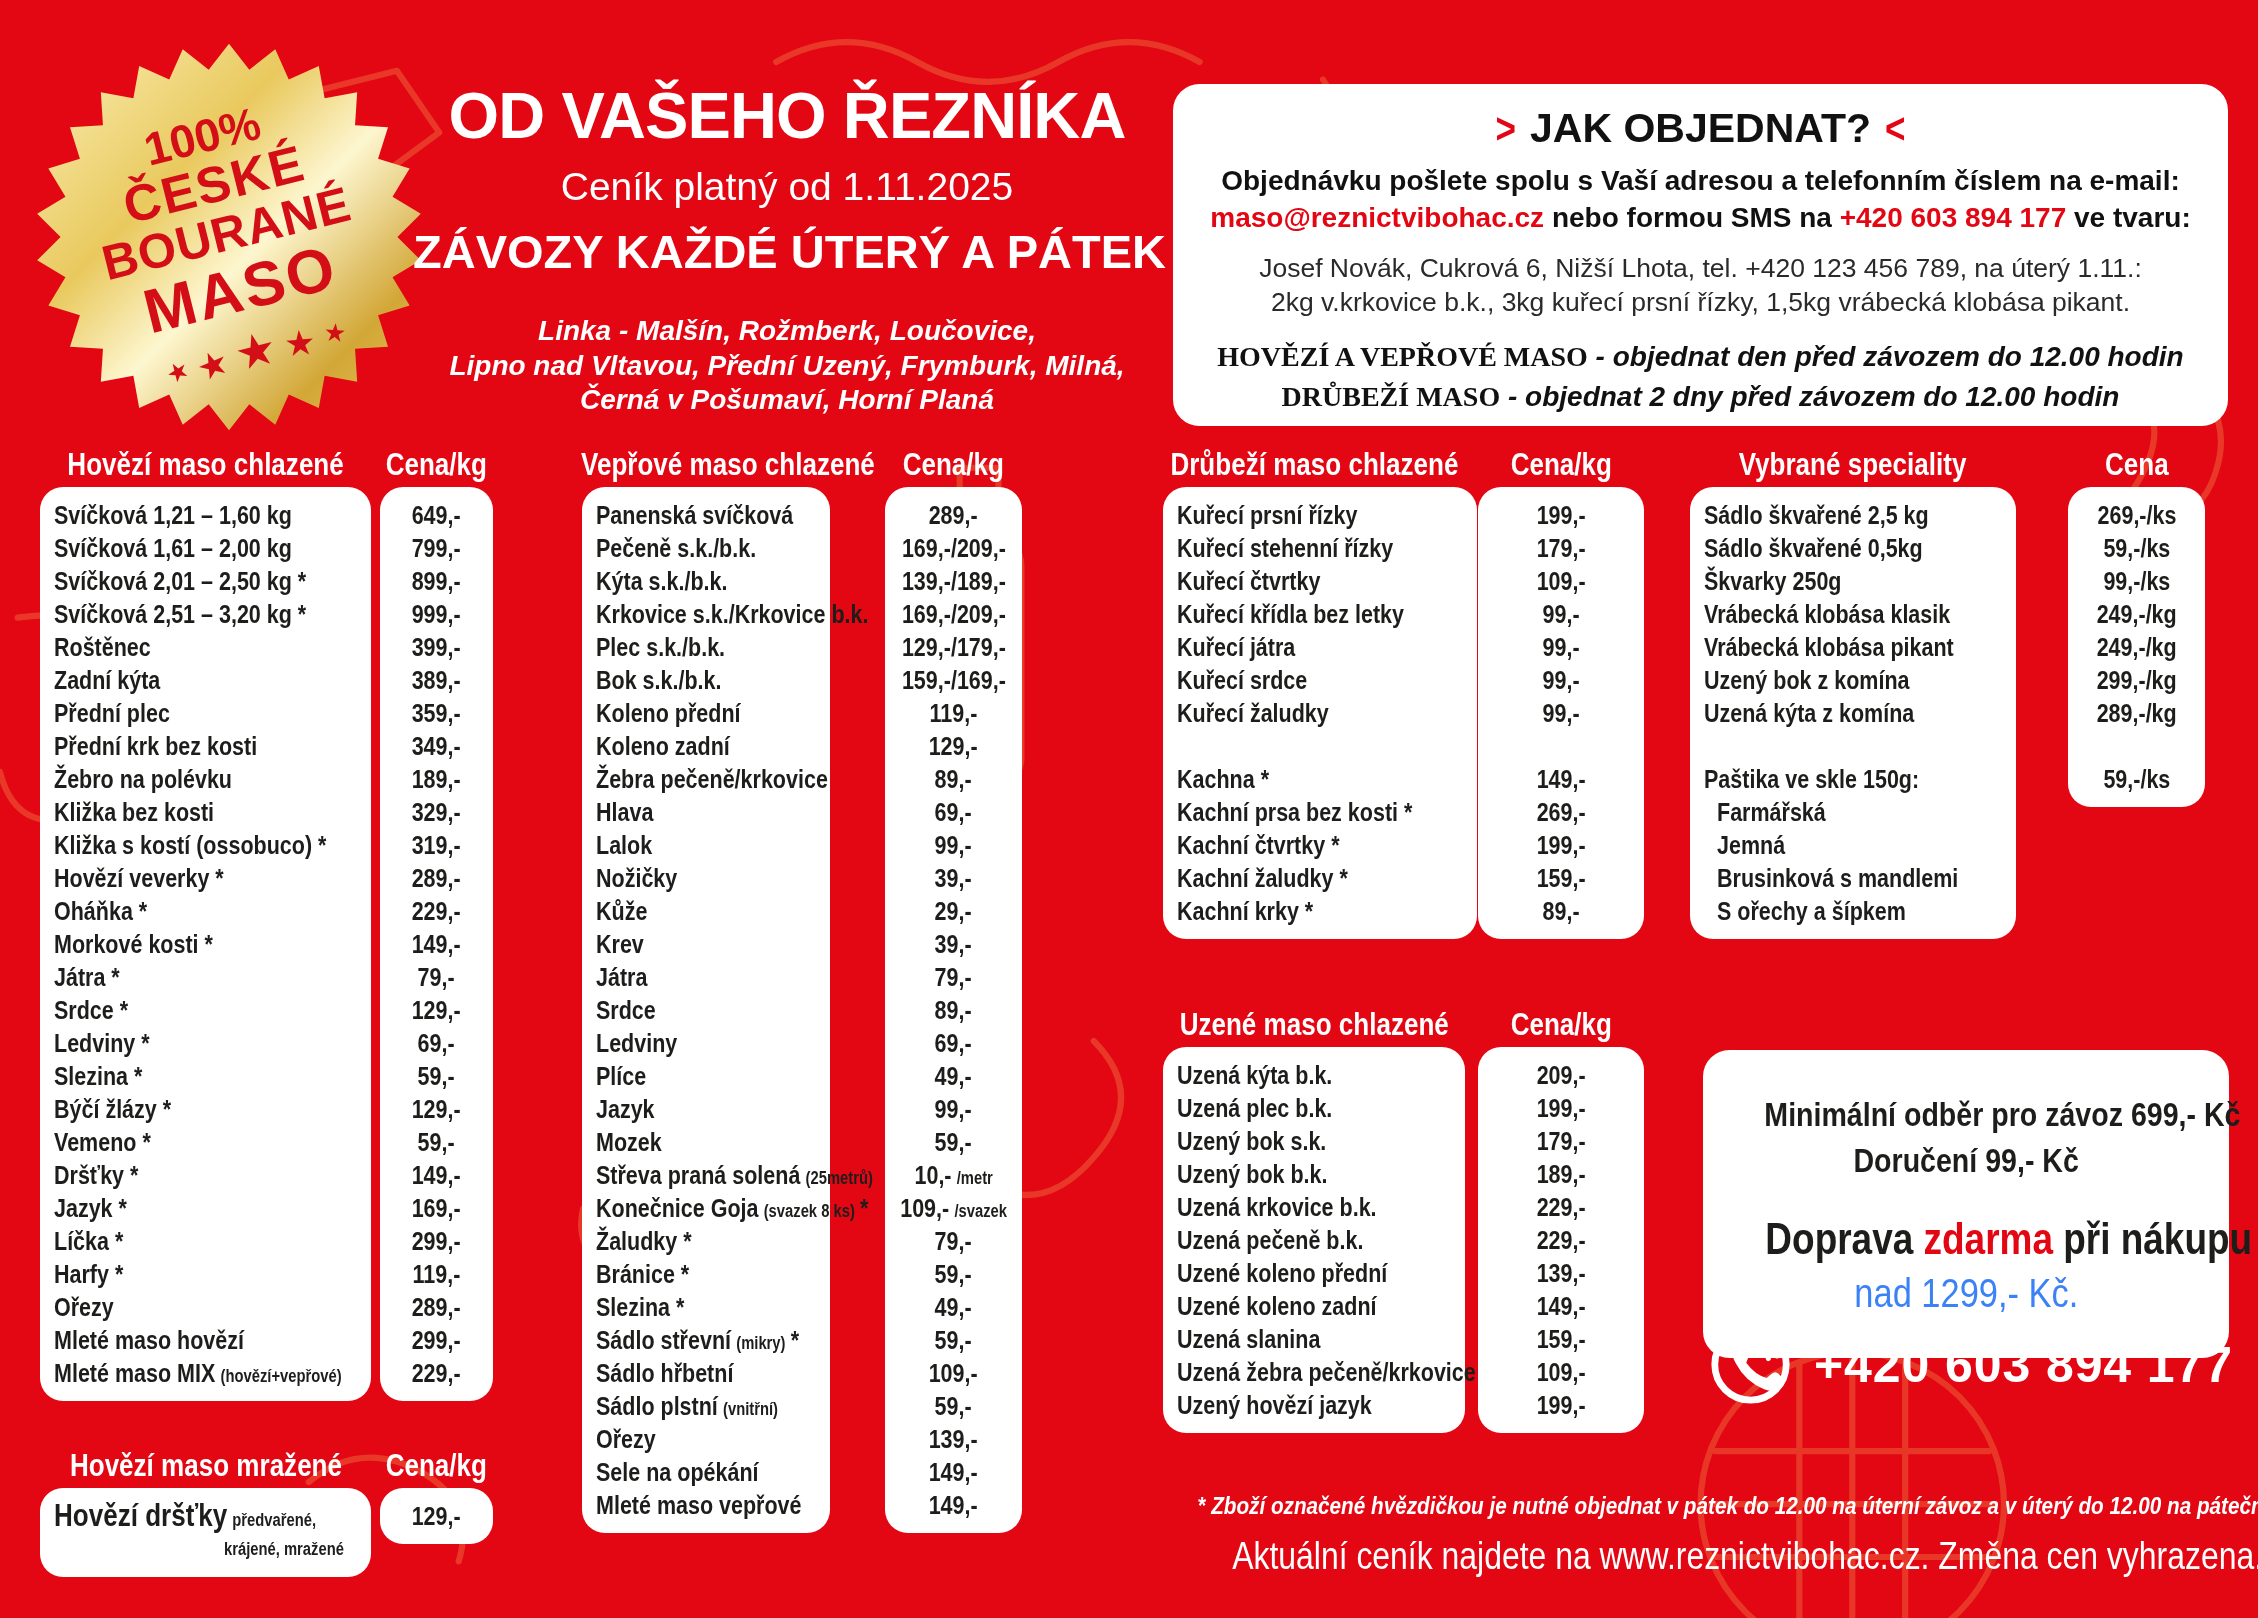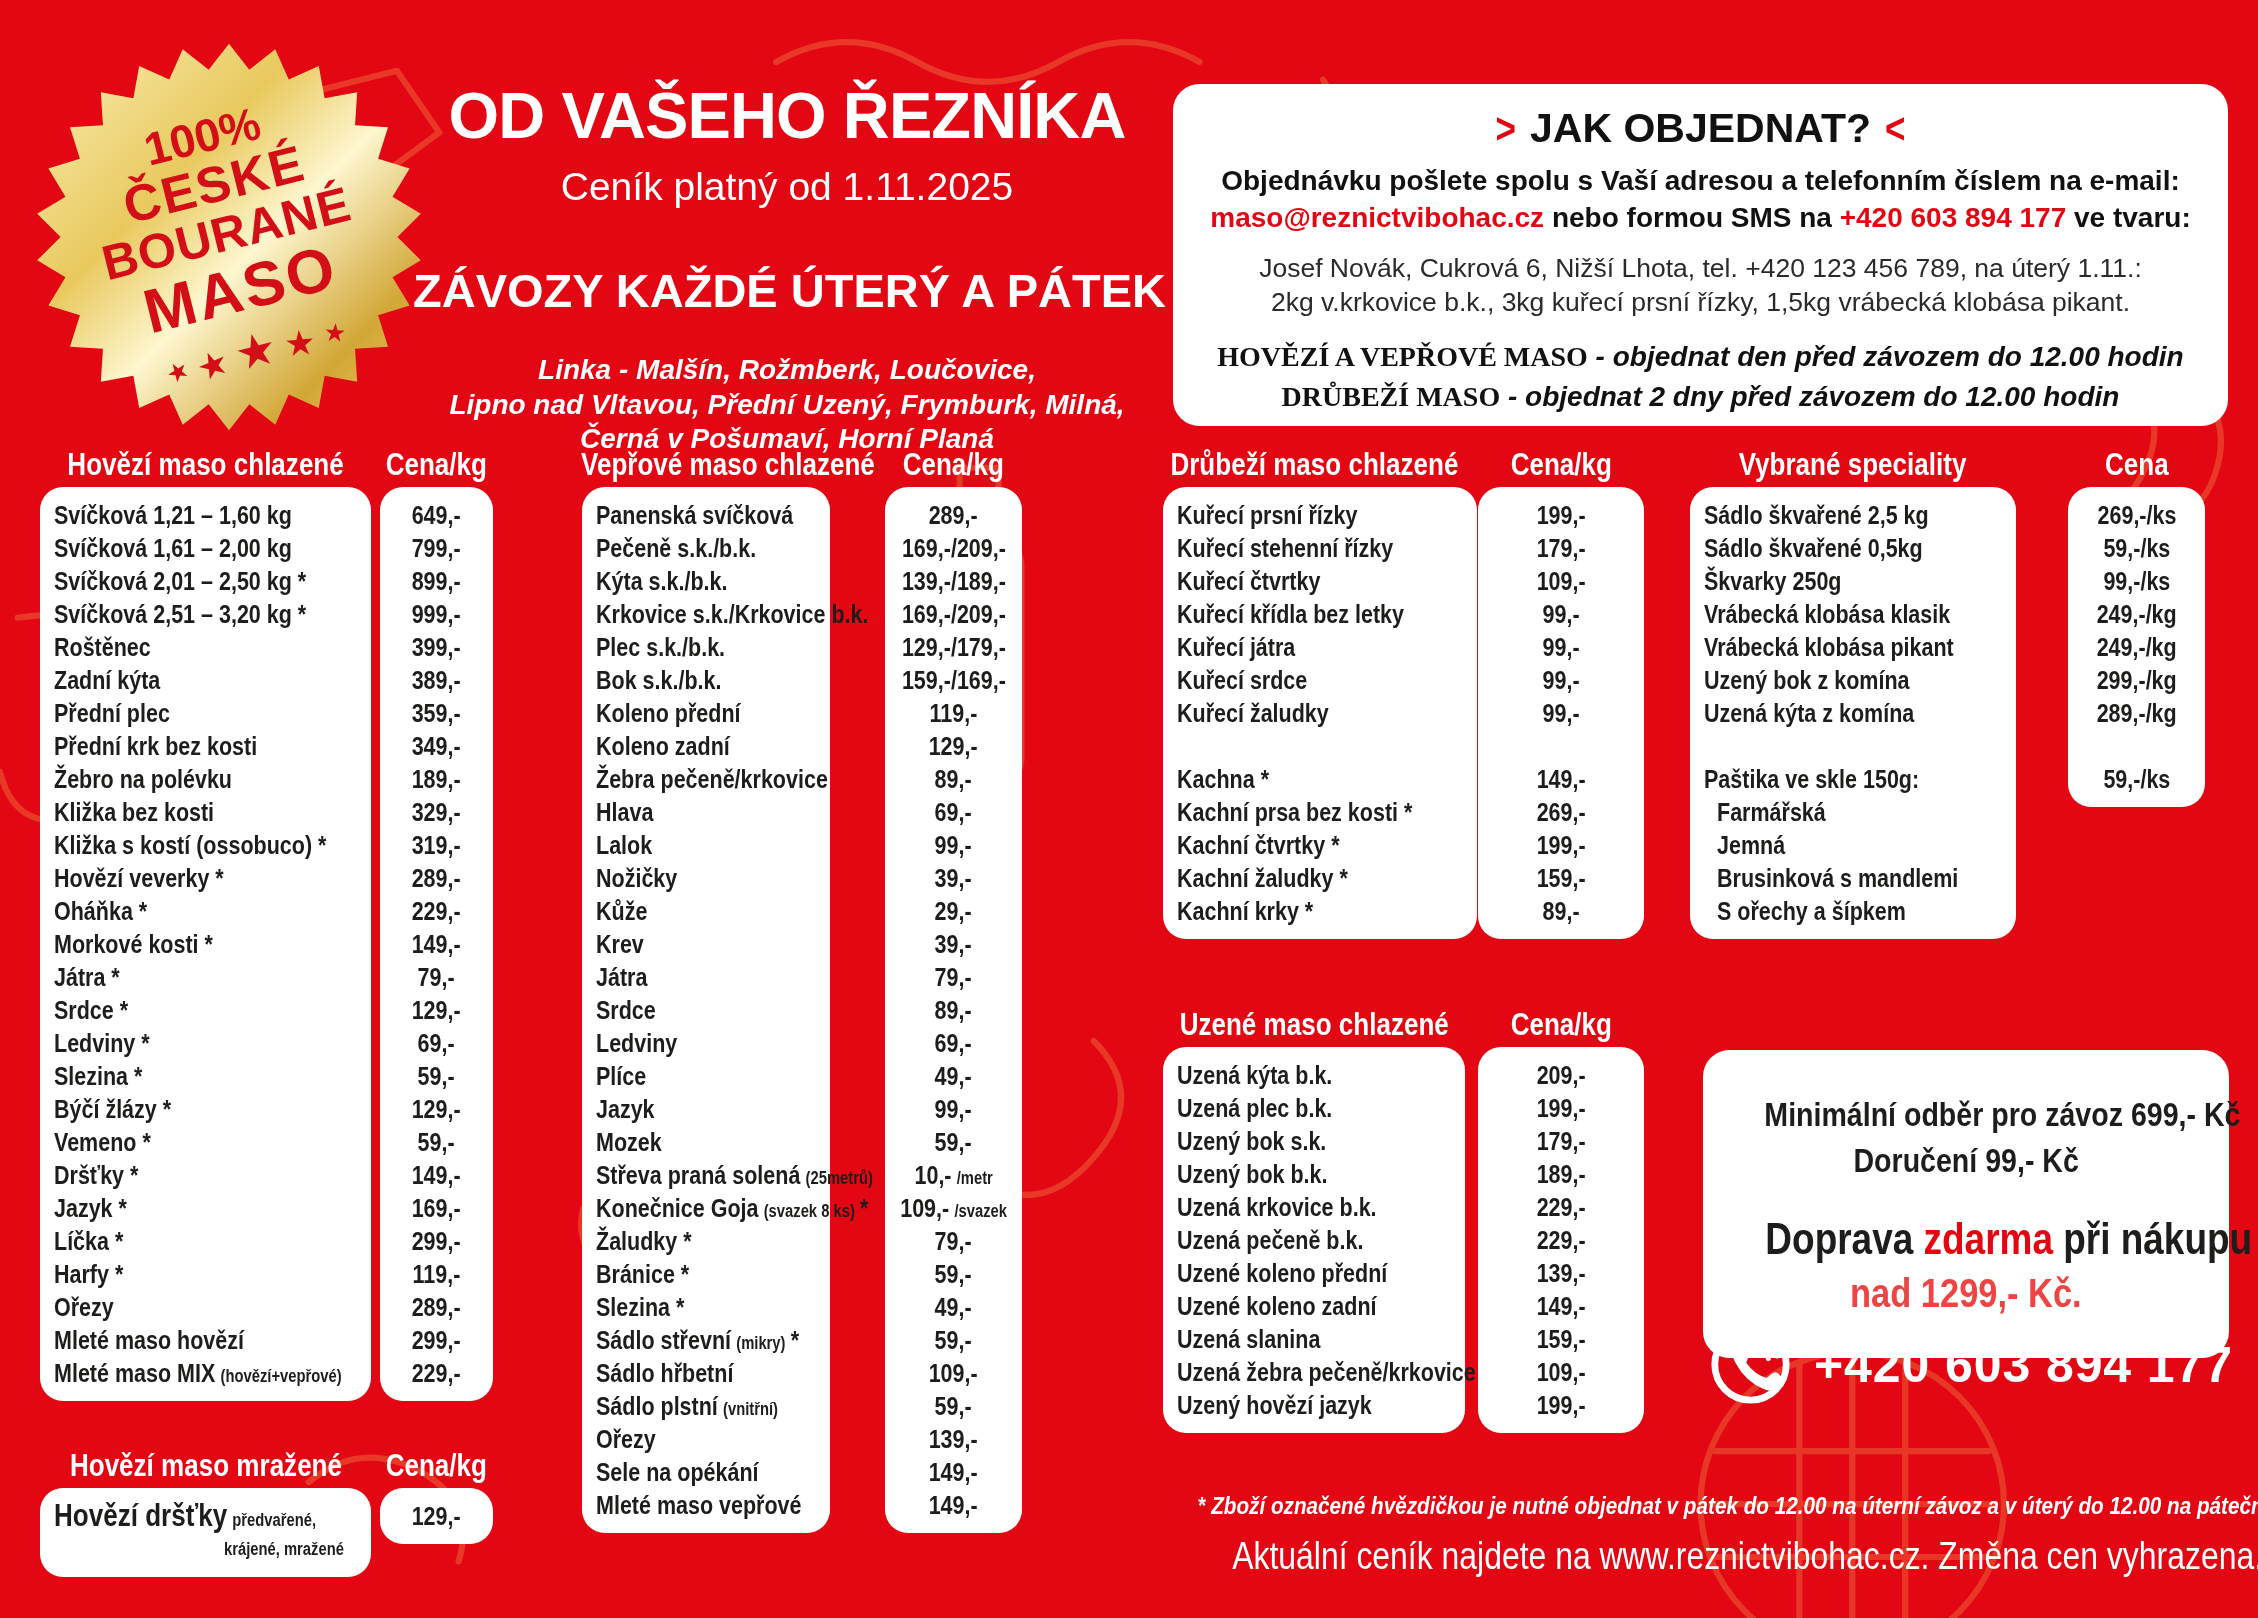--- a/index.html
+++ b/index.html
@@ -17,21 +17,21 @@
   .st1{font-size:25px;transform:translateY(-8.8px) rotate(-18deg);}
   .st2{font-size:35px;transform:translateY(-2.6px) rotate(-9deg);}
   .st3{font-size:46px;}
   .st4{font-size:35px;transform:translateY(-2.6px) rotate(9deg);}
   .st5{font-size:25px;transform:translateY(-8.8px) rotate(18deg);}
 
   
   .masthead{left:413px;top:78px;width:748px;text-align:center;color:#fff;}
   .mh-title{font-size:65px;font-weight:800;letter-spacing:-0.9px;white-space:nowrap;}
   .mh-valid{font-size:39px;font-weight:400;margin-top:12.4px;}
-  .mh-days{font-size:47px;font-weight:800;margin-top:54px;white-space:nowrap;}
+  .mh-days{font-size:47px;font-weight:800;margin-top:15px;white-space:nowrap;}
   .mh-route{font-size:28px;font-weight:700;font-style:italic;margin-top:35px;line-height:1.22;}
 
   
   .order-box{left:1173px;top:84px;width:1055px;height:342px;background:#fff;border-radius:26.5px;box-sizing:border-box;padding:21px 25px;text-align:center;}
   .ob-title{font-size:41px;font-weight:800;color:#111;display:flex;justify-content:center;align-items:center;gap:14px;}
   .chev{color:#e30613;font-weight:900;font-size:35px;transform:scaleY(1.2);}
   .ob-strong{font-size:28px;font-weight:700;color:#111;line-height:1.32;margin-top:10.6px;}
   .red{color:#e30613;}
   .ob-example{font-size:26.5px;font-weight:400;color:#2a2a2a;line-height:1.3;margin-top:14px;}
   .ob-rules{font-size:28px;margin-top:17.6px;line-height:1.42;color:#111;}
@@ -53,21 +53,21 @@
   .nm{font-size:25.6px;font-weight:600;color:#1d1d1b;}
   .row.big .nm{font-size:31px;}
   .sm{font-size:17.6px;font-weight:600;color:#1d1d1b;}
   .price-main{font-size:25.6px;font-weight:600;color:#1d1d1b;}
   .price-sfx{font-size:17.6px;font-weight:600;color:#1d1d1b;}
 
   
   .info-box{left:1703px;top:1050px;width:526px;box-sizing:border-box;background:#fff;border-radius:26.5px;padding:42px 16px 37px;text-align:center;}
   .ib-l1,.ib-l2{font-size:34px;font-weight:800;color:#1d1d1b;line-height:1.35;}
   .ib-l3{font-size:44px;font-weight:700;color:#1d1d1b;margin-top:26.5px;line-height:1.3;}
-  .ib-l4{font-size:41px;font-weight:700;color:#ef4444;line-height:1.3;}
+  .ib-l4{font-size:41px;font-weight:400;color:#3b82f6;line-height:1.3;}
   .phone-row{left:1708px;top:1322px;display:flex;align-items:center;gap:21px;}
   .phone-num{font-size:50px;font-weight:800;color:#fff;white-space:nowrap;letter-spacing:0.9px;}
   .footnote{left:1134px;top:1493px;width:1112px;text-align:center;color:#fff;font-size:23px;font-weight:700;font-style:italic;}
   .bottomline{left:1134px;top:1535px;width:1112px;text-align:center;color:#fff;font-size:38px;font-weight:500;}
   .fn-sqz{display:inline-block;transform:scaleX(.9);transform-origin:center;white-space:nowrap;}
 </style>
 </head>
 <body>
 
 <svg class="decor" width="2258" height="1619" viewBox="0 0 2560 1835">

